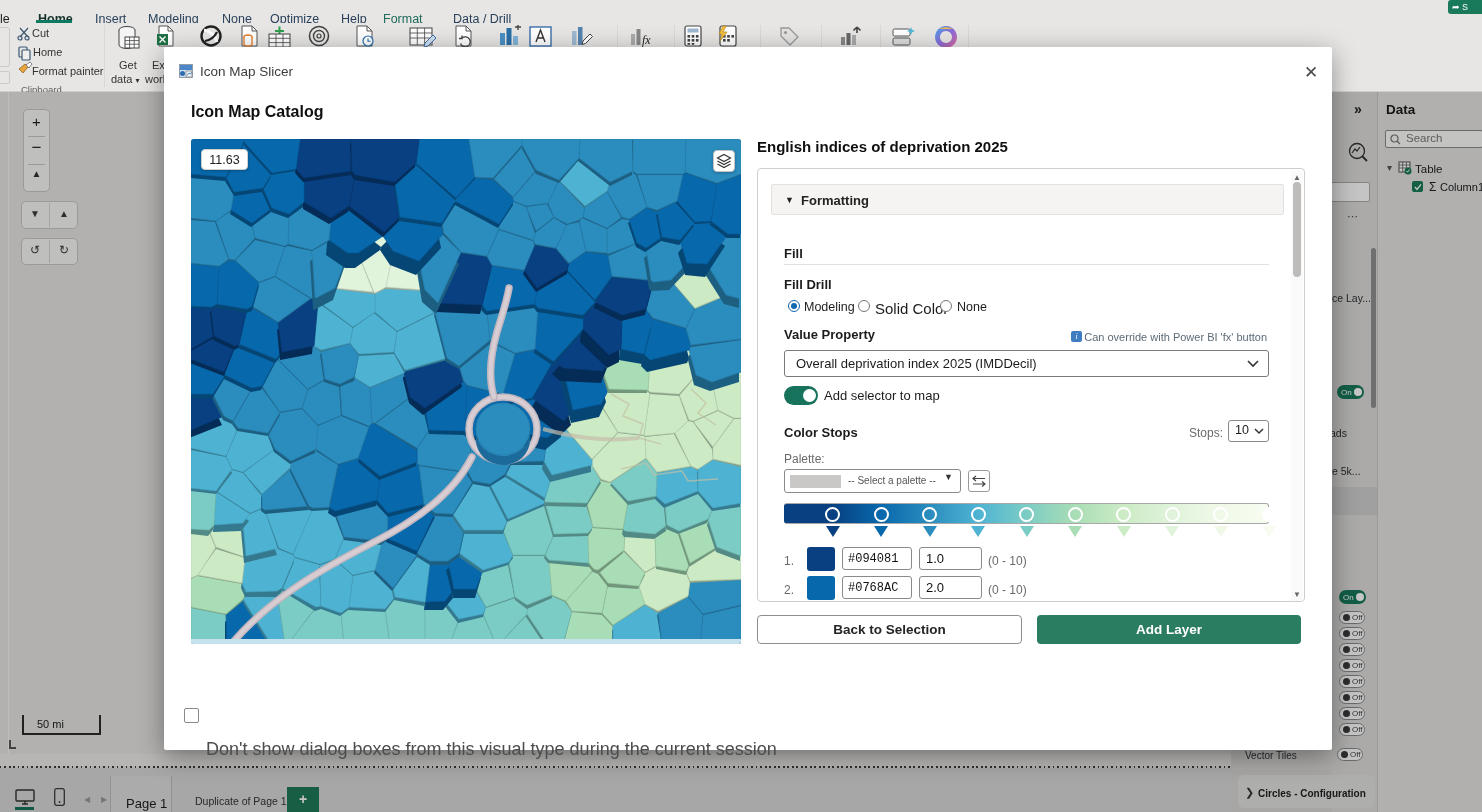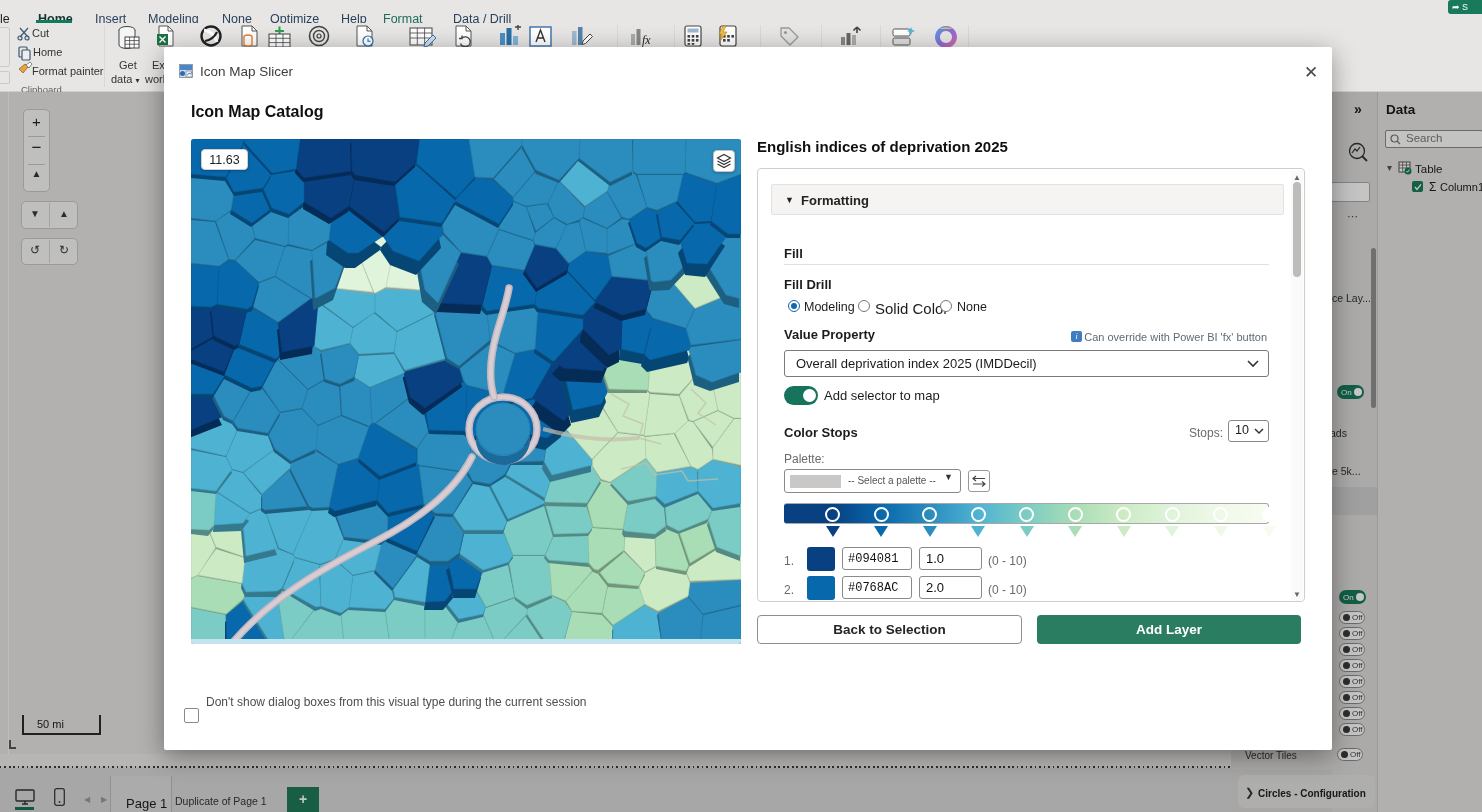--- a/index.html
+++ b/index.html
@@ -42,21 +42,21 @@
 .glbl{position:absolute;font-size:12px;color:#6a6a6a;white-space:nowrap}
 .inp{position:absolute;border:1px solid #8a8a8a;border-radius:3px;background:#fff}
 .radio{position:absolute;width:12px;height:12px;border-radius:50%;border:1px solid #767676;background:#fff}
 .sc{position:absolute;width:15px;height:15px;border-radius:50%;border:2px solid #ffffff;background:transparent}
 .tri{position:absolute;width:0;height:0;border-left:7px solid transparent;border-right:7px solid transparent}
 #backbtn{position:absolute;left:593px;top:568px;width:265px;height:29px;background:#fff;border:1px solid #8f8e8d;border-radius:4px;
   font-size:13.5px;font-weight:bold;color:#252525;text-align:center;line-height:27px}
 #addbtn{position:absolute;left:873px;top:568px;width:264px;height:29px;background:#2b7d62;border-radius:4px;
   font-size:13.5px;font-weight:bold;color:#fff;text-align:center;line-height:29px}
 #chk{position:absolute;left:20px;top:661px;width:15px;height:15px;border:1px solid #8a8a8a;border-radius:2px;background:#fff}
-#chklbl{position:absolute;left:42px;top:648px;font-size:12px;color:#4d4d4d}
+#chklbl{position:absolute;left:42px;top:692px;font-size:18px;color:#4d4d4d}
 svg{display:block}
 </style></head>
 <body>
 <div id="stage">
 
 <div id="menu">
   <span style="left:0;color:#222">le</span>
   <span style="left:38px;color:#15352c;font-weight:bold">Home</span>
   <span style="left:95px">Insert</span>
   <span style="left:148px">Modeling</span>
@@ -344,21 +344,21 @@
   <svg class="abs" style="left:54px;top:20px" width="12" height="19">
         <rect x="0.7" y="0.7" width="9.6" height="16.6" rx="2" fill="none" stroke="#3c3c3c" stroke-width="1.3"></rect>
         <circle cx="5.5" cy="14" r="0.9" fill="#3c3c3c"></circle>
       </svg>
   <div class="abs" style="left:84px;top:27px;font-size:8px;color:#9a9998">◀</div>
   <div class="abs" style="left:101px;top:27px;font-size:8px;color:#9a9998">▶</div>
   <div class="abs" style="left:110px;top:8px;width:1px;height:36px;background:#bcbbba"></div>
   <div class="abs" style="left:111px;top:8px;width:60px;height:36px;background:#dedddc"></div>
   <div class="abs" style="left:126px;top:28px;font-size:13px;color:#1d1d1d;font-weight:normal">Page 1</div>
   <div class="abs" style="left:171px;top:8px;width:1px;height:36px;background:#bcbbba"></div>
-  <div class="abs" style="left:175px;top:27px;font-size:10.5px;color:#333">Duplicate of Page 1</div>
+  <div class="abs" style="left:195px;top:27px;font-size:10.5px;color:#333">Duplicate of Page 1</div>
   <div class="abs" style="left:287px;top:19px;width:32px;height:25px;background:#20795a;color:#fff;font-size:14px;text-align:center;line-height:24px;font-weight:bold">+</div>
 </div>
 
 <div class="abs" style="left:0;top:92px;width:1482px;height:720px;background:rgba(0,0,0,0.225);z-index:5"></div>
 
 <div id="modal">
   <svg class="abs" style="left:15px;top:17px" width="14" height="14">
         <rect width="13" height="13" x="0.5" y="0.5" fill="#cfe0f2" stroke="#7a8a9a" stroke-width="0.8"></rect>
         <rect x="1" y="1" width="12" height="5" fill="#4a86c8"></rect>
         <circle cx="3.5" cy="9.5" r="2.5" fill="#2e6cb0"></circle>

